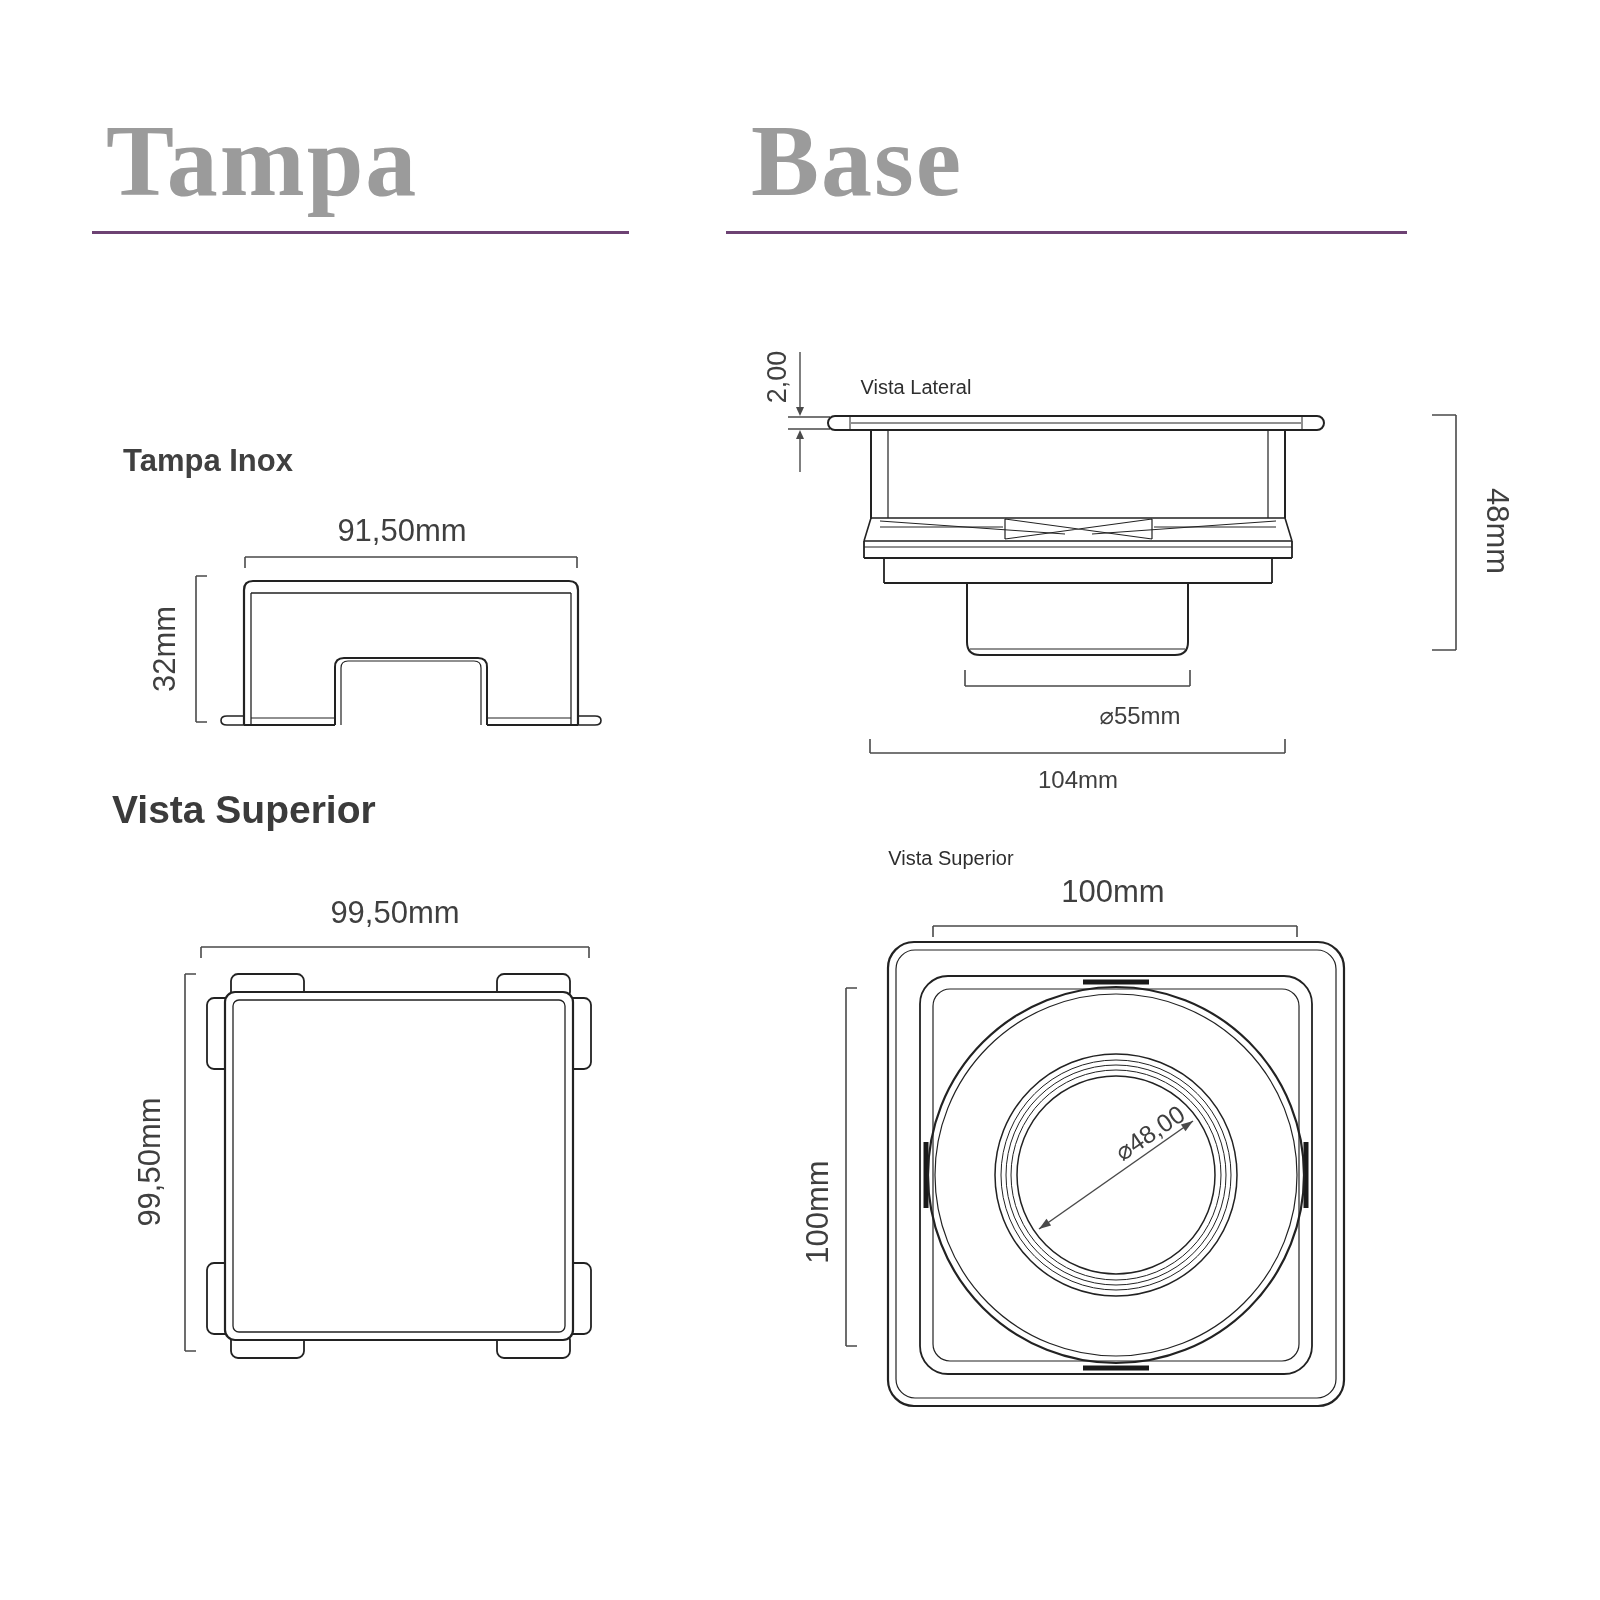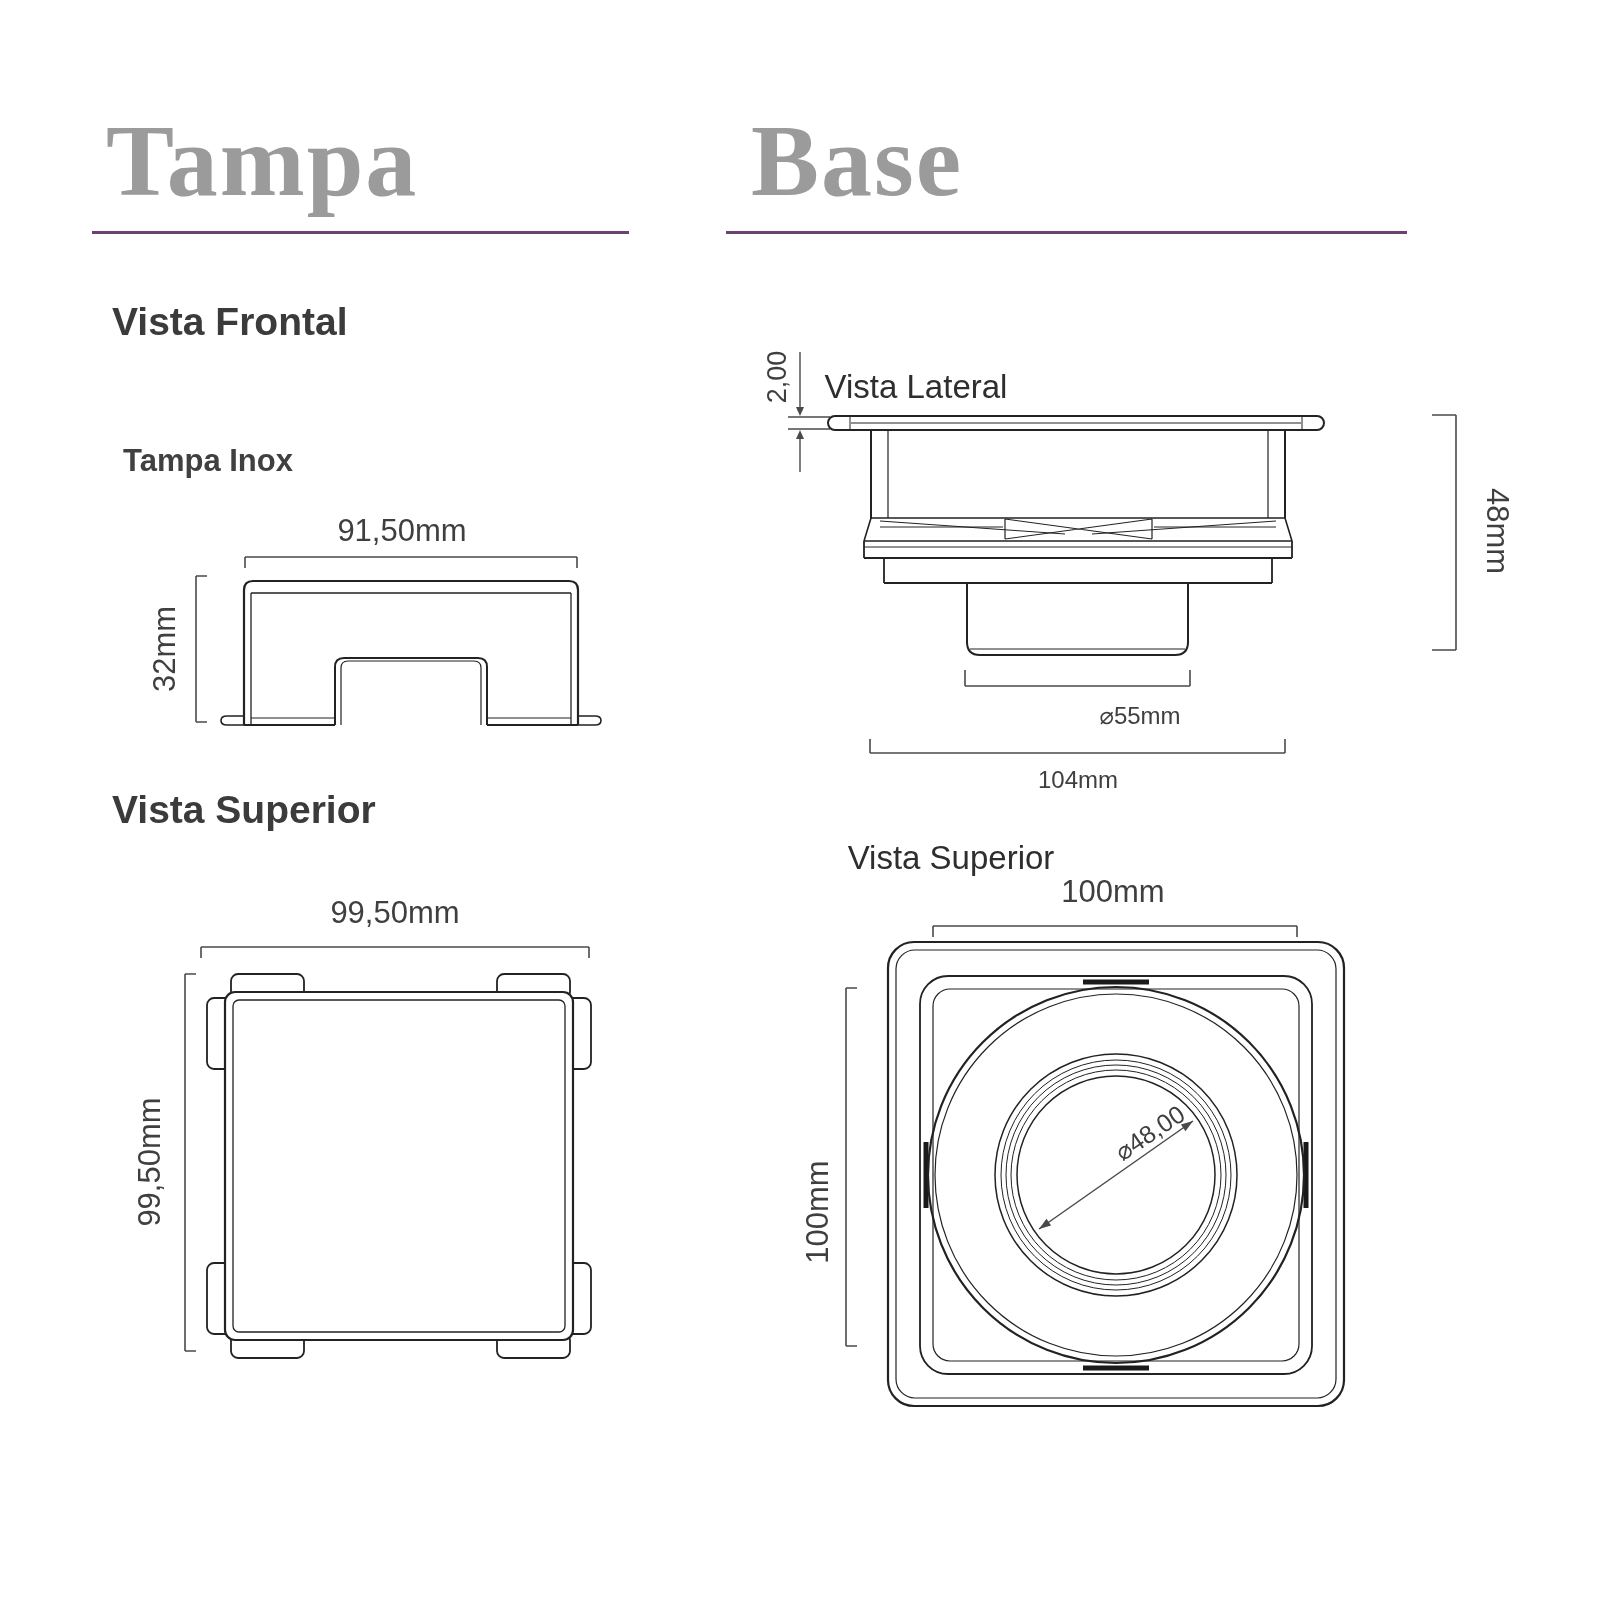--- a/index.html
+++ b/index.html
@@ -3,21 +3,21 @@
 <meta charset="utf-8">
 <style>
   html,body{margin:0;padding:0;background:#fff;}
   .canvas{position:relative;width:1600px;height:1600px;background:#ffffff;overflow:hidden;
           font-family:"Liberation Sans",sans-serif;}
   .title{position:absolute;font-family:"Liberation Serif",serif;font-size:102px;line-height:1;
          color:#9b9b9b;font-weight:700;letter-spacing:2px;white-space:nowrap;}
   .rule{position:absolute;height:3px;background:#6d4273;}
   .h1{position:absolute;font-size:39px;font-weight:bold;color:#3b3b3b;white-space:nowrap;}
   .h2{position:absolute;font-size:31px;font-weight:bold;color:#404040;white-space:nowrap;}
-  .vlabel{position:absolute;font-size:33px;color:#2e2e2e;transform:translate(-50%,-50%);white-space:nowrap;}
+  .vlabel{position:absolute;font-size:20px;color:#2e2e2e;transform:translate(-50%,-50%);white-space:nowrap;}
   .dim{position:absolute;font-size:31px;color:#3f3f3f;transform:translate(-50%,-50%);white-space:nowrap;}
   .dim.rot-ccw{transform:translate(-50%,-50%) rotate(-90deg);}
   .dim.rot-cw{transform:translate(-50%,-50%) rotate(90deg);}
   .dim.rot-diag{transform:translate(-50%,-50%) rotate(-34deg);font-size:25px;}
   svg{position:absolute;left:0;top:0;}
 </style>
 </head>
 <body>
 
 <div class="canvas">
@@ -124,21 +124,20 @@
         <polygon points="1039,1229 1051.1,1225.4 1046.5,1218.8" fill="#4a4a4a"></polygon>
       </g>
     </g>
   </svg>
 
   <div class="title" style="left:106px;top:110px">Tampa</div>
   <div class="rule" style="left:92px;top:231px;width:537px"></div>
   <div class="title" style="left:751px;top:110px">Base</div>
   <div class="rule" style="left:726px;top:231px;width:681px"></div>
 
-  <div class="h1" style="left:112px;top:300px">Vista Frontal</div>
   <div class="h2" style="left:123px;top:443px">Tampa Inox</div>
   <div class="h1" style="left:112px;top:788px">Vista Superior</div>
 
   <div class="dim" style="left:402px;top:531px">91,50mm</div>
   <div class="dim rot-ccw" style="left:165px;top:649px">32mm</div>
 
   <div class="dim" style="left:395px;top:913px">99,50mm</div>
   <div class="dim rot-ccw" style="left:150px;top:1162px">99,50mm</div>
 
   <div class="vlabel" style="left:916px;top:387px">Vista Lateral</div>

